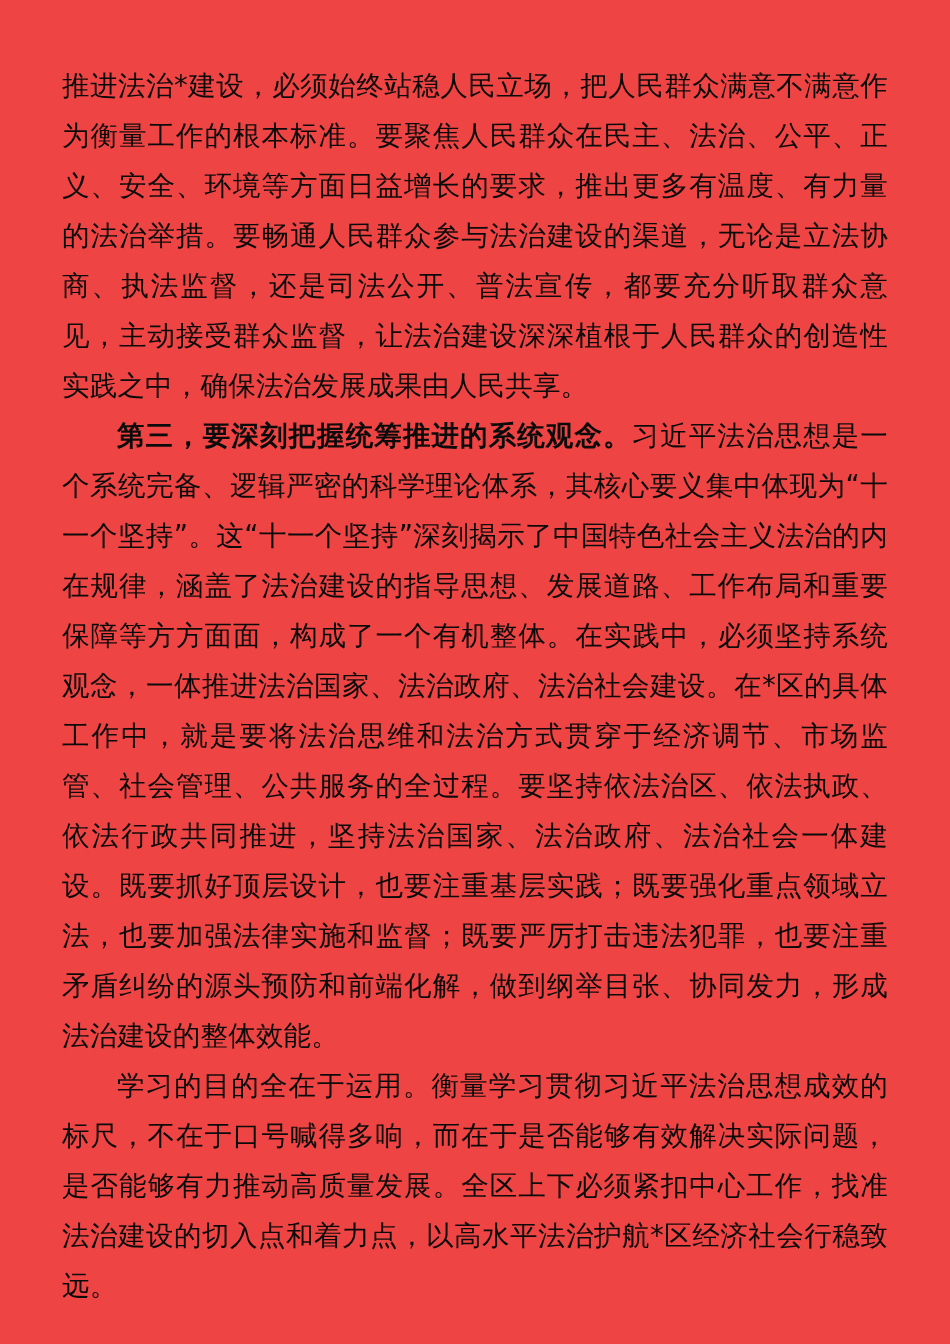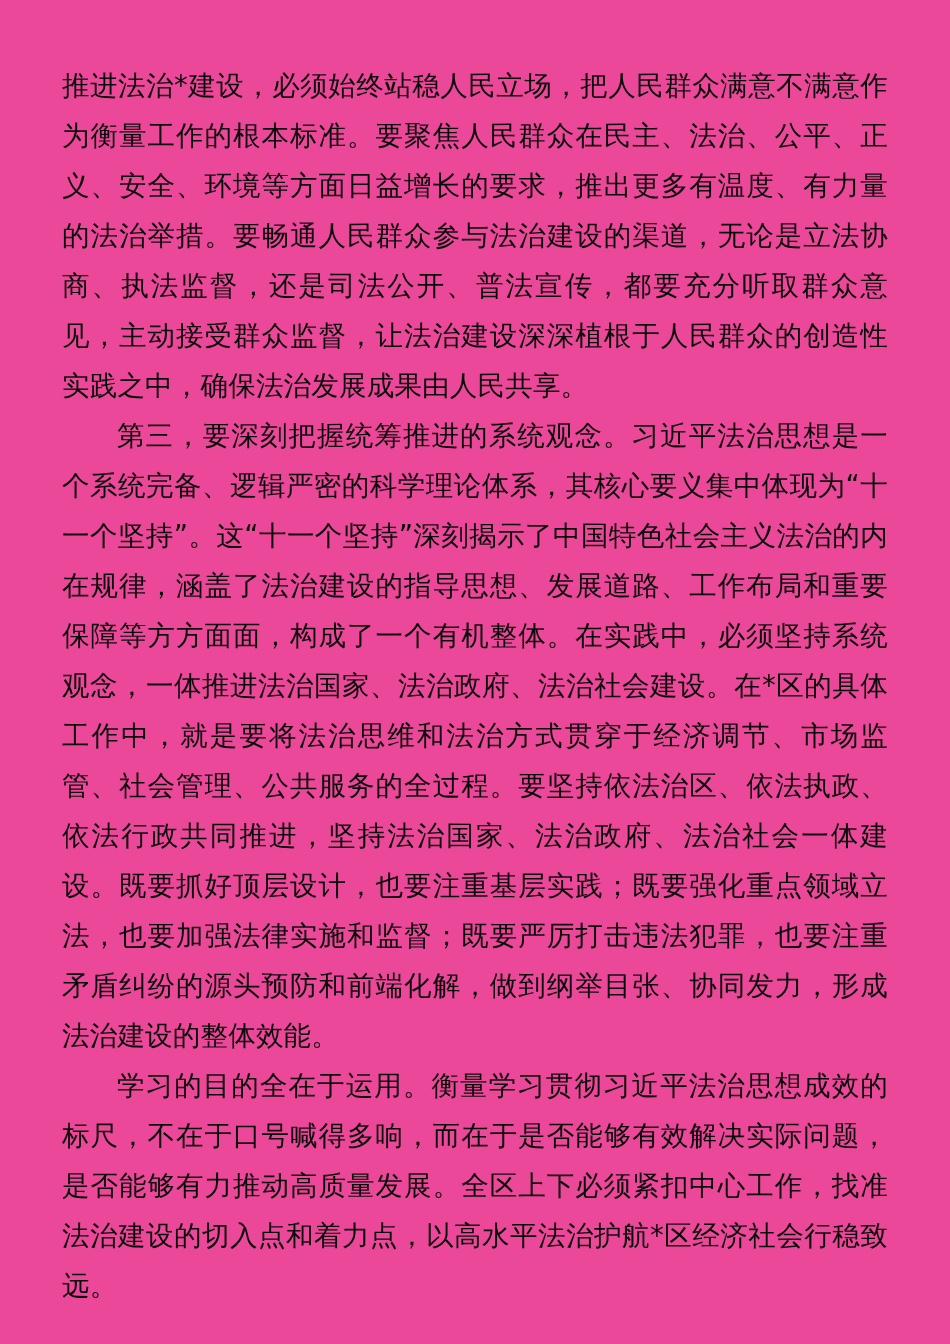--- a/index.html
+++ b/index.html
@@ -12,38 +12,38 @@
     height: 1344px;
     font-family: "DejaVu Sans", "Liberation Sans", sans-serif;
     color: #0b0b0b;
     overflow: hidden;
   }
   .page {
     width: 950px;
     height: 1344px;
     box-sizing: border-box;
     padding: 60px 62px 30px 62px;
-    background: #ec4899;
+    background: #ef4444;
   }
   .doc-body {
     font-size: 27.5px;
     line-height: 50px;
     letter-spacing: 0.2px;
     text-align: justify;
     text-justify: inter-ideograph;
   }
   p {
     margin: 0 0 0 0;
     text-indent: 0;
   }
   p.indent {
     text-indent: 2em;
   }
   .bold {
-    font-weight: normal;
+    font-weight: bold;
   }
   .para-block {
     margin-bottom: 0px;
   }
 </style>
 </head>
 <body>
 
 <div class="page">
   <div class="doc-body">

